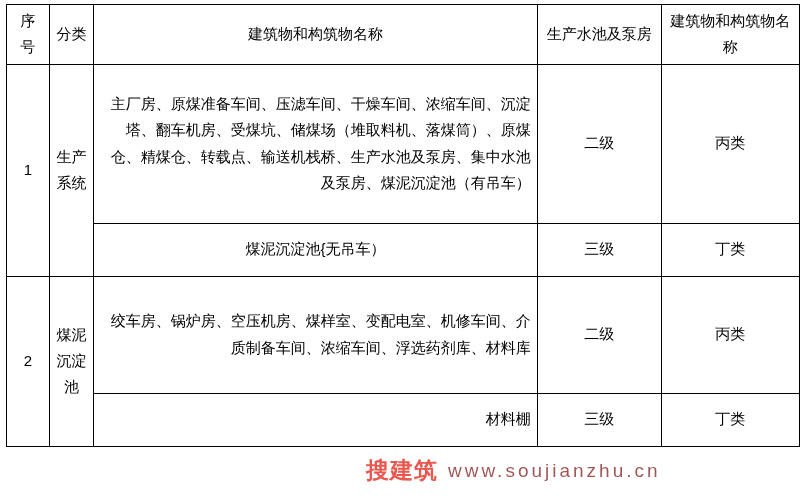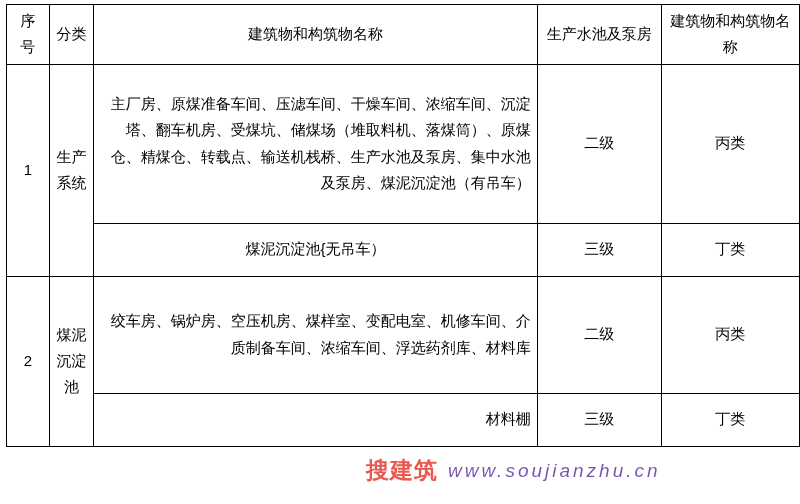--- a/index.html
+++ b/index.html
@@ -87,25 +87,24 @@
     margin-top: 23px;
   }
   .wm-brand {
     color: #e8493f;
     font-size: 23px;
     font-weight: bold;
     letter-spacing: 1px;
     opacity: 0.92;
   }
   .wm-url {
-    color: #4c1d95;
+    color: #7f1d1d;
     font-size: 19px;
     letter-spacing: 3px;
     opacity: 0.75;
-    font-style: italic;
   }
 </style>
 </head>
 <body>
 
 <div class="sheet">
 
   <table class="spec">
     <colgroup>
       <col class="col-no">

